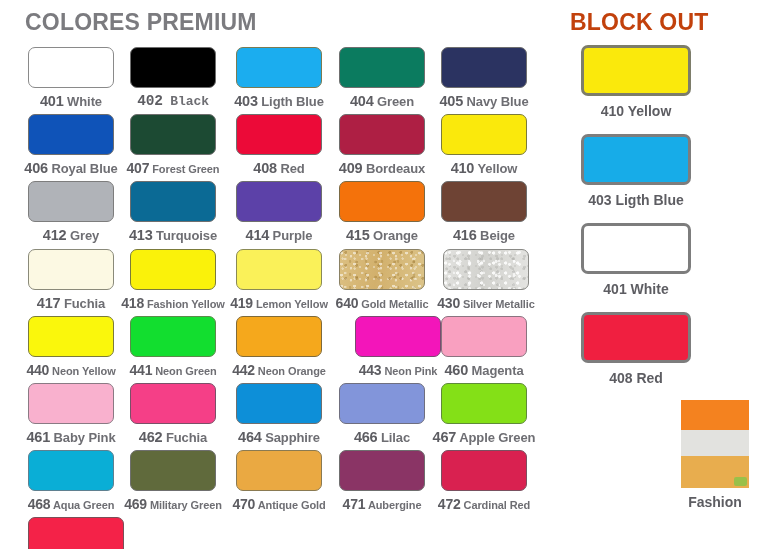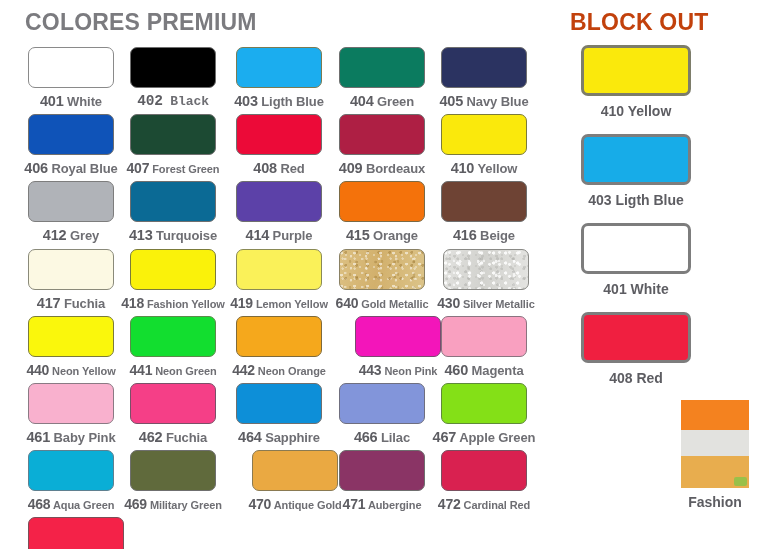--- a/index.html
+++ b/index.html
@@ -359,21 +359,21 @@
         <div class="cap-wrap">
           <div class="caption"><span class="num">468</span><span class="nm"> Aqua Green</span></div>
         </div>
       </div>
       <div class="cell long" style="left: 130px; top: 450.2px;">
         <div class="swatch" style="background: rgb(96, 106, 60); border-color: rgb(111, 111, 111);"></div>
         <div class="cap-wrap">
           <div class="caption"><span class="num">469</span><span class="nm"> Military Green</span></div>
         </div>
       </div>
-      <div class="cell long" style="left: 252px; top: 450.2px; text-decoration: underline;">
+      <div class="cell long" style="left: 236px; top: 450.2px; text-decoration: underline;">
         <div class="swatch" style="background: rgb(234, 169, 66); border-color: rgb(138, 122, 82);"></div>
         <div class="cap-wrap">
           <div class="caption"><span class="num">470</span><span class="nm"> Antique Gold</span></div>
         </div>
       </div>
       <div class="cell long" style="left: 339px; top: 450.2px;">
         <div class="swatch" style="background: rgb(138, 52, 101); border-color: rgb(111, 111, 111);"></div>
         <div class="cap-wrap">
           <div class="caption"><span class="num">471</span><span class="nm"> Aubergine</span></div>
         </div>

